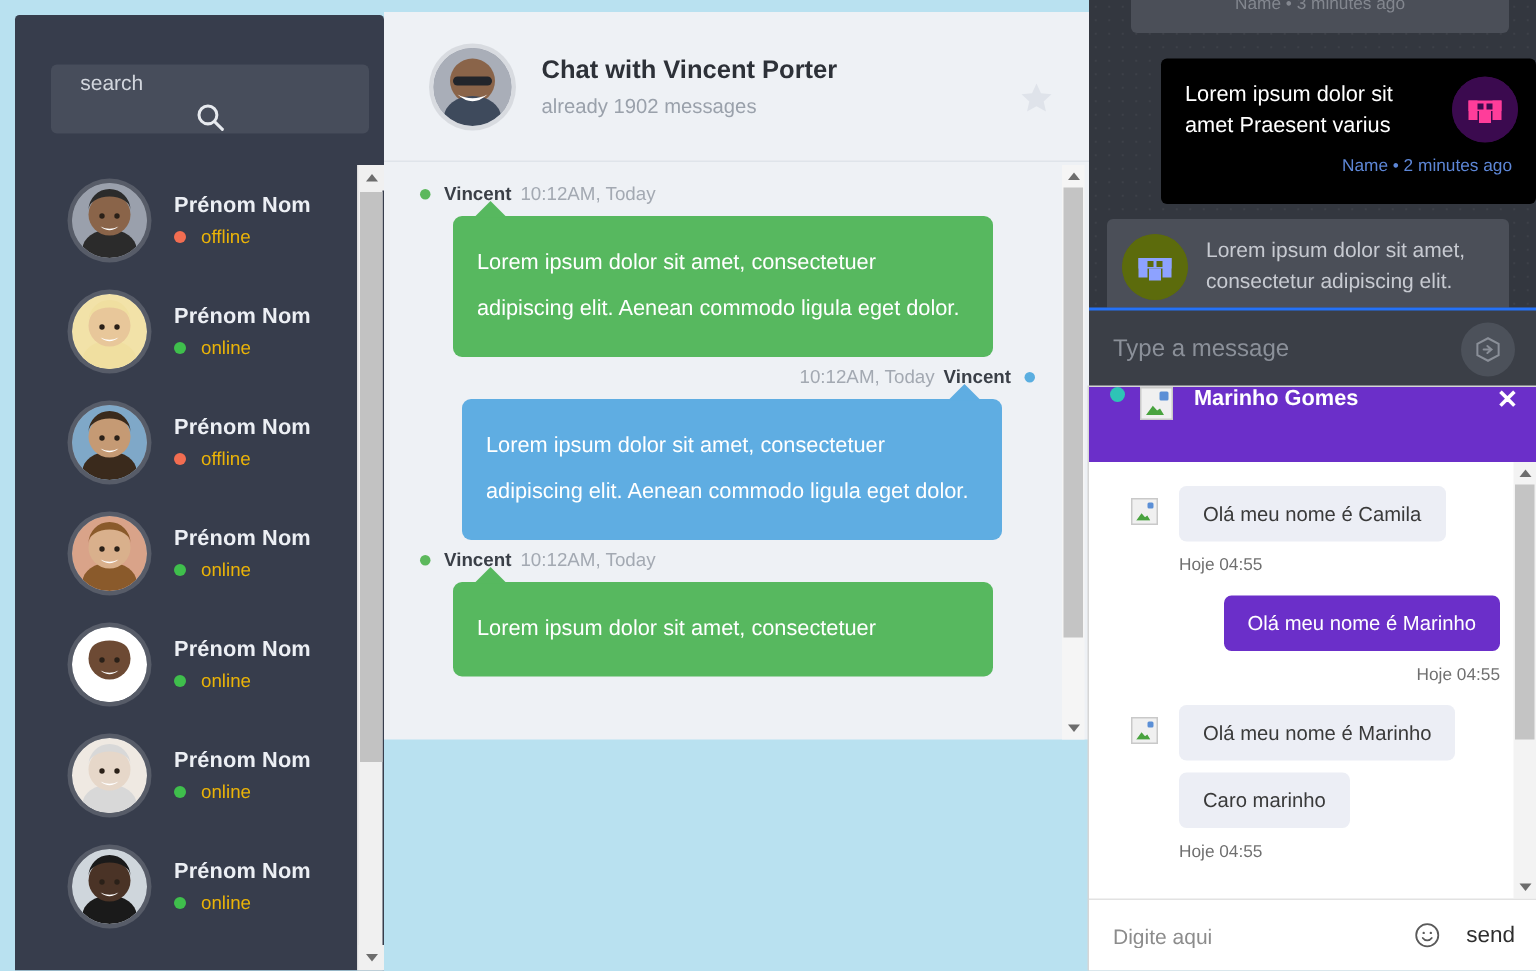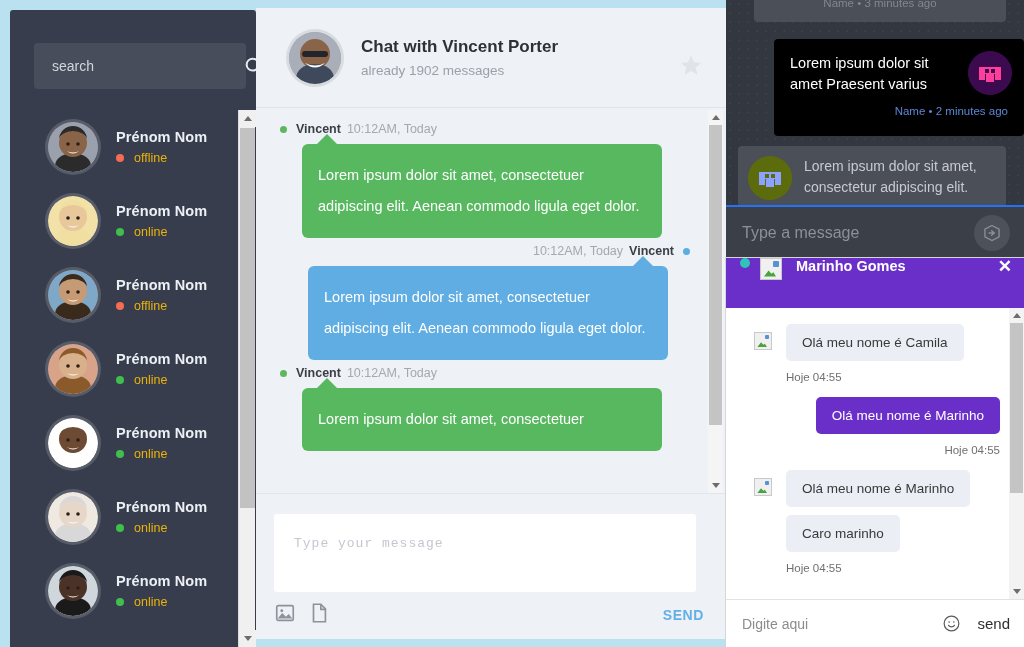--- a/index.html
+++ b/index.html
@@ -23,21 +23,21 @@
     width: 246px; height: 637px;
     background: #373d4c;
     border-radius: 3px 3px 0 0;
     overflow: hidden;
   }
   .search-wrap {
     position: absolute; left: 24px; top: 33px;
     width: 212px; height: 46px;
     background: #474d5b;
     border-radius: 4px;
-    display: flex; align-items: center;
+    display: flex; align-items: center; flex-direction: column;
   }
   .search-input {
     flex: 1;
     background: transparent; border: none; outline: none;
     color: #cfd3da;
     font-family: "Liberation Sans", sans-serif;
     font-size: 14px;
     padding: 0 10px 0 18px;
   }
   .search-input::placeholder { color: #d2d6dd; }
@@ -652,41 +652,20 @@
   <div class="msg-scrollbar">
     <div class="msg-sb-arrow up">
         <i class="tri up"></i>
       </div>
     <div class="thumb"></div>
     <div class="msg-sb-arrow down">
         <i class="tri down"></i>
       </div>
   </div>
 
-  <div class="composer">
-    <div class="composer-box">
-      <textarea class="composer-input" placeholder="Type your message" style=""></textarea>
-    </div>
-    <div class="composer-actions">
-      <span class="attach-btn">
-        <svg width="22" height="22" viewBox="0 0 24 24" fill="none" stroke="#8d939c" stroke-width="1.8">
-          <rect x="3" y="4" width="18" height="16" rx="1.5"></rect>
-          <circle cx="8.5" cy="9.5" r="1.6" fill="#8d939c" stroke="none"></circle>
-          <path d="M4 18 l5-6 4 4 3-3 4 5" fill="#8d939c" stroke="none"></path>
-        </svg>
-      </span>
-      <span class="attach-btn">
-        <svg width="22" height="22" viewBox="0 0 24 24" fill="none" stroke="#8d939c" stroke-width="1.8">
-          <path d="M6 2.5h8l5 5v14H6z"></path>
-            <path d="M14 2.5v5.5h5"></path>
-        </svg>
-      </span>
-      <span class="send-link">SEND</span>
-    </div>
-  </div>
 
   <div class="dark-widget">
 
     <div class="dw-row1">
       <div class="dw-bubble-grey">
         <div class="dw-time" style="position:absolute;left:0;right:0;bottom:8px;text-align:center;">Name • 3 minutes ago</div>
       </div>
     </div>
 
     <div class="dw-row2">

